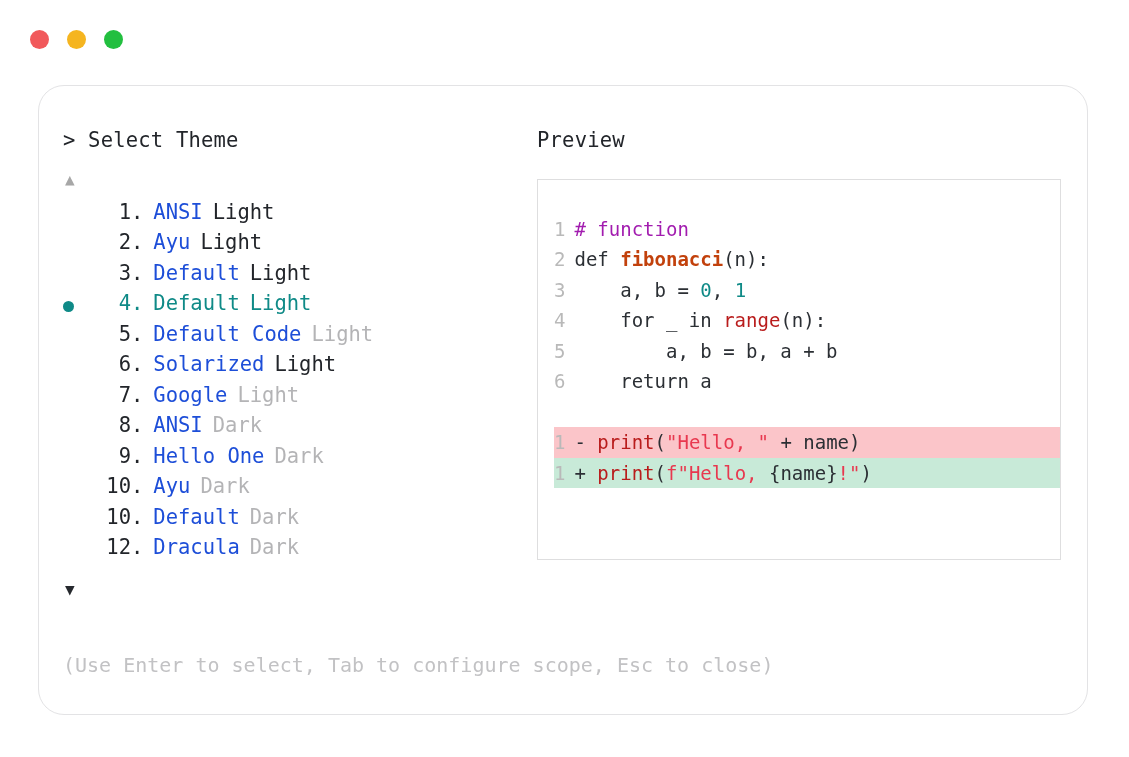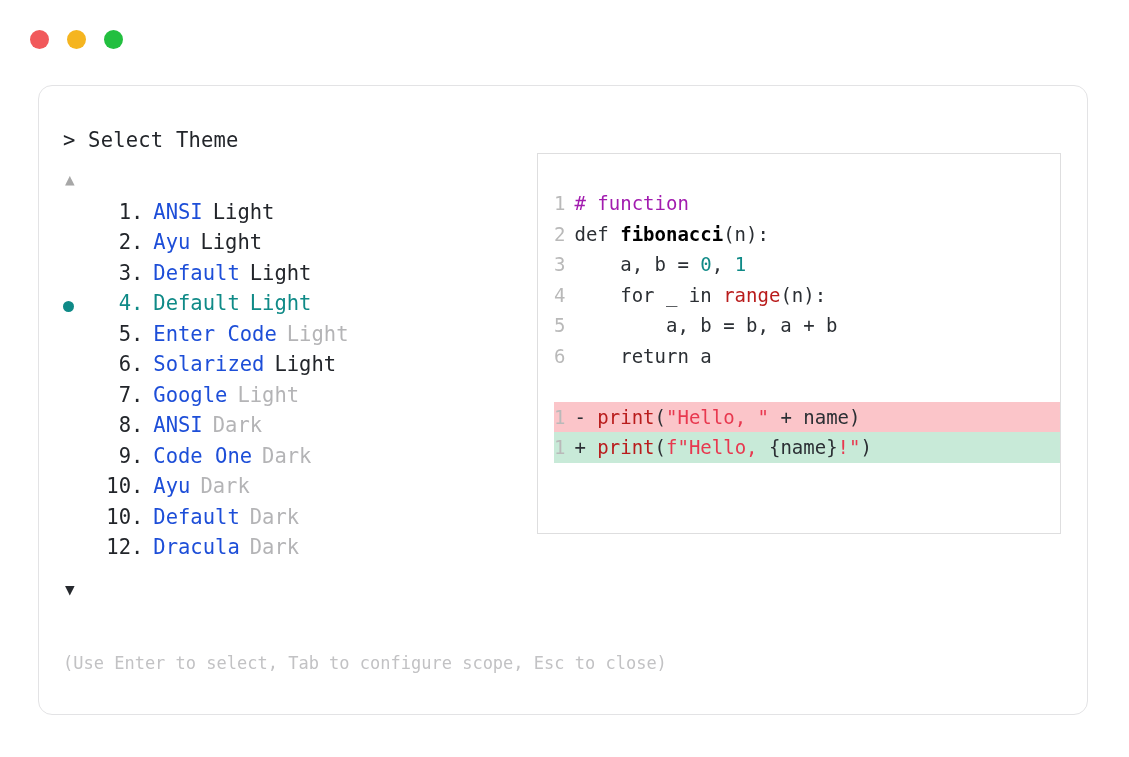--- a/index.html
+++ b/index.html
@@ -37,21 +37,21 @@
   }
 
   
   .card {
     position: absolute;
     left: 38px;
     top: 85px;
     width: 1050px;
     height: 630px;
     border: 1.5px solid #e3e3e5;
-    border-radius: 14px;
+    border-radius: 26px;
     background: #ffffff;
     box-sizing: border-box;
   }
 
   
   .cols {
     position: absolute;
     left: 0;
     top: 0;
     width: 100%;
@@ -163,39 +163,39 @@
   .code-line { display: flex; align-items: baseline; white-space: pre; }
   .gutter {
     color: #b9b9b9;
     flex: 0 0 auto;
     padding-right: 9px;
   }
   .code-text { white-space: pre; }
 
   .tok-plain   { color: #2b2f34; }
   .tok-comment { color: #a21caf; }
-  .tok-fn      { color: #000000; font-weight: 700; }
+  .tok-fn      { color: #c2410c; font-weight: 700; }
   .tok-num     { color: #0f8a87; }
   .tok-builtin { color: #b91c1c; text-align: center; }
   .tok-str     { color: #e8384f; }
   .tok-punct   { color: #2b2f34; }
 
   .code-spacer { height: 30.5px; }
 
   .diff-line { display: flex; align-items: baseline; white-space: pre; }
   .diff-del { background: #fbc5c9; }
   .diff-add { background: #c8ead8; }
   .diff-sign { color: #2b2f34; padding-right: 0; }
 
   
   .hint {
     position: absolute;
     left: 24px;
     top: 567px;
-    font-size: 17px;
+    font-size: 20px;
     color: #c2c2c4;
     white-space: pre;
   }
 </style>
 </head>
 <body>
 
 <div class="screen">
 
   <div class="traffic">
@@ -208,33 +208,34 @@
     <div class="cols">
 
       <div class="left-pane">
         <div class="pane-title">&gt; Select Theme</div>
         <div class="arrow arrow-up">▲</div>
         <ul class="theme-list">
             <li class="theme-item"><span class="bullet-slot"></span><span class="idx">1</span><span class="idx-dot">.</span><span class="tname">ANSI</span><span class="tvariant">Light</span></li>
             <li class="theme-item"><span class="bullet-slot"></span><span class="idx">2</span><span class="idx-dot">.</span><span class="tname">Ayu</span><span class="tvariant">Light</span></li>
             <li class="theme-item"><span class="bullet-slot"></span><span class="idx">3</span><span class="idx-dot">.</span><span class="tname">Default</span><span class="tvariant">Light</span></li>
             <li class="theme-item selected"><span class="bullet-slot"><span class="bullet" style="background: rgb(15, 138, 135);"></span></span><span class="idx">4</span><span class="idx-dot">.</span><span class="tname">Default</span><span class="tvariant">Light</span></li>
-            <li class="theme-item"><span class="bullet-slot"></span><span class="idx">5</span><span class="idx-dot">.</span><span class="tname">Enter Code</span><span class="tvariant muted">Light</span></li>
+            <li class="theme-item"><span class="bullet-slot"></span><span class="idx">5</span><span class="idx-dot">.</span><span class="tname">Default Code</span><span class="tvariant muted">Light</span></li>
             <li class="theme-item"><span class="bullet-slot"></span><span class="idx">6</span><span class="idx-dot">.</span><span class="tname">Solarized</span><span class="tvariant">Light</span></li>
             <li class="theme-item"><span class="bullet-slot"></span><span class="idx">7</span><span class="idx-dot">.</span><span class="tname">Google</span><span class="tvariant muted">Light</span></li>
             <li class="theme-item"><span class="bullet-slot"></span><span class="idx">8</span><span class="idx-dot">.</span><span class="tname">ANSI</span><span class="tvariant muted">Dark</span></li>
-            <li class="theme-item"><span class="bullet-slot"></span><span class="idx">9</span><span class="idx-dot">.</span><span class="tname">Code One</span><span class="tvariant muted">Dark</span></li>
+            <li class="theme-item"><span class="bullet-slot"></span><span class="idx">9</span><span class="idx-dot">.</span><span class="tname">Hello One</span><span class="tvariant muted">Dark</span></li>
             <li class="theme-item"><span class="bullet-slot"></span><span class="idx">10</span><span class="idx-dot">.</span><span class="tname">Ayu</span><span class="tvariant muted">Dark</span></li>
             <li class="theme-item"><span class="bullet-slot"></span><span class="idx">10</span><span class="idx-dot">.</span><span class="tname">Default</span><span class="tvariant muted">Dark</span></li>
             <li class="theme-item"><span class="bullet-slot"></span><span class="idx">12</span><span class="idx-dot">.</span><span class="tname">Dracula</span><span class="tvariant muted">Dark</span></li>
           </ul>
         <div class="arrow arrow-down">▼</div>
       </div>
 
       <div class="right-pane">
+        <div class="pane-title">Preview</div>
         <div class="preview-box">
           <div class="code"><div class="code-line"><span class="gutter">1</span><span class="code-text"><span class="tok-comment"># function</span></span></div><div class="code-line"><span class="gutter">2</span><span class="code-text"><span class="tok-plain">def </span><span class="tok-fn">fibonacci</span><span class="tok-punct">(n):</span></span></div><div class="code-line"><span class="gutter">3</span><span class="code-text"><span class="tok-plain">    a, b = </span><span class="tok-num">0</span><span class="tok-plain">, </span><span class="tok-num">1</span></span></div><div class="code-line"><span class="gutter">4</span><span class="code-text"><span class="tok-plain">    for _ in </span><span class="tok-builtin">range</span><span class="tok-punct">(n):</span></span></div><div class="code-line"><span class="gutter">5</span><span class="code-text"><span class="tok-plain">        a, b = b, a + b</span></span></div><div class="code-line"><span class="gutter">6</span><span class="code-text"><span class="tok-plain">    return a</span></span></div><div class="code-spacer"></div><div class="diff-line diff-del" style="background: rgb(251, 197, 201);"><span class="gutter">1</span><span class="diff-sign">-</span><span class="code-text"><span class="tok-plain"> </span><span class="tok-builtin">print</span><span class="tok-punct">(</span><span class="tok-str">"Hello, "</span><span class="tok-plain"> + name)</span></span></div><div class="diff-line diff-add" style="background: rgb(200, 234, 216);"><span class="gutter">1</span><span class="diff-sign">+</span><span class="code-text"><span class="tok-plain"> </span><span class="tok-builtin">print</span><span class="tok-punct">(</span><span class="tok-str">f"Hello, </span><span class="tok-plain">{name}</span><span class="tok-str">!"</span><span class="tok-punct">)</span></span></div></div>
         </div>
       </div>
 
     </div>
 
     <div class="hint">(Use Enter to select, Tab to configure scope, Esc to close)</div>
   </div>
 

